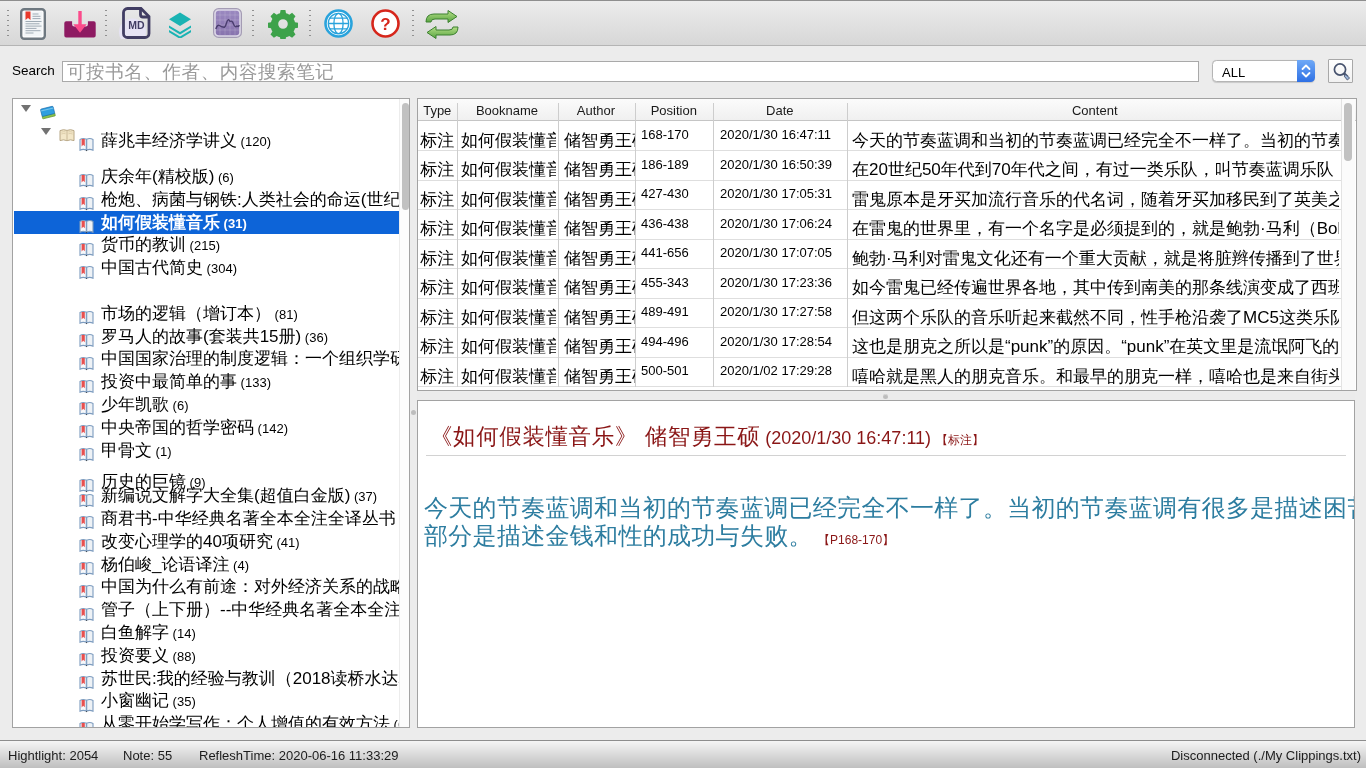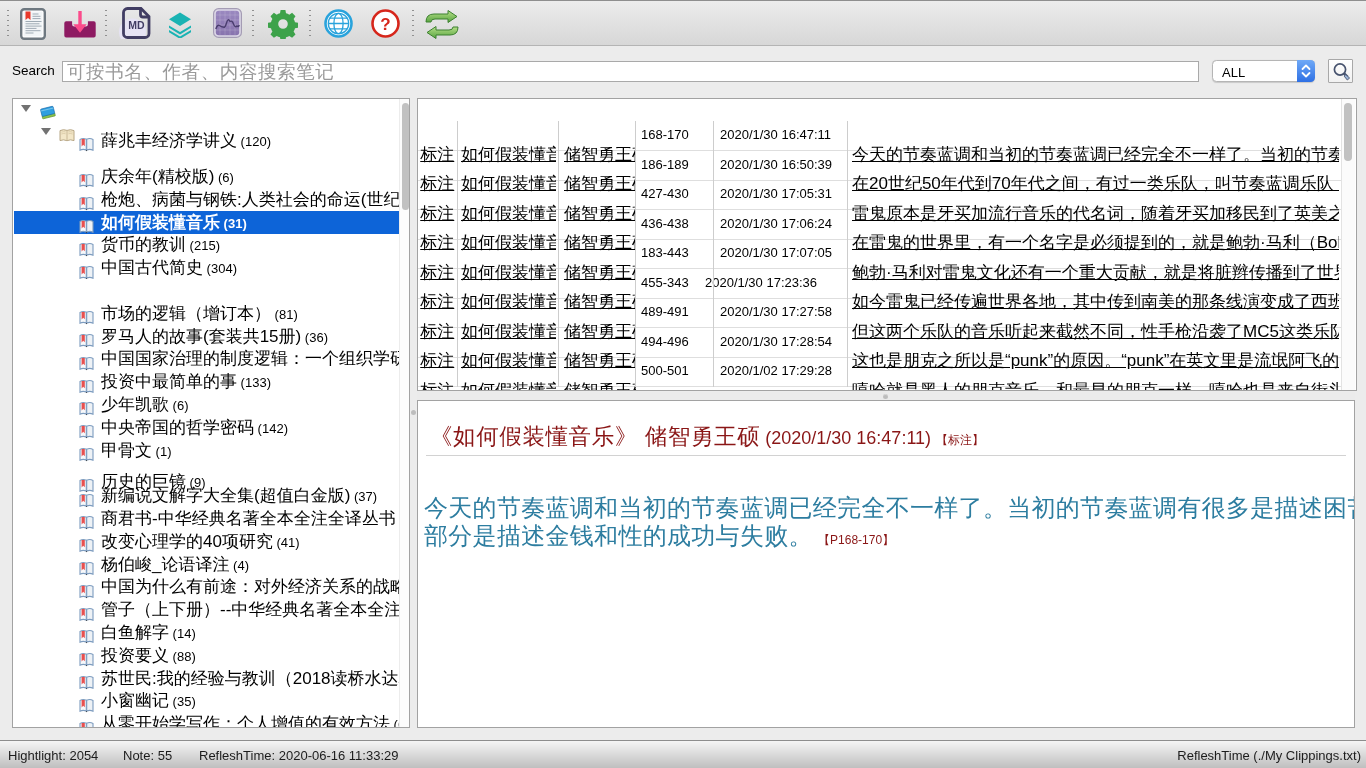--- a/index.html
+++ b/index.html
@@ -22,21 +22,21 @@
 .bi{position:absolute;top:4px;}
 .cj{font-size:17px;letter-spacing:0;}
 #lscroll{position:absolute;left:386px;top:0;width:11px;height:628px;background:#fcfcfc;border-left:1px solid #ececec;}
 #lthumb{position:absolute;left:2px;top:4px;width:7px;height:107px;border-radius:3.5px;background:#c1c1c1;}
 #tpanel{position:absolute;left:417px;top:98px;width:940px;height:293px;background:#fff;border:1px solid #a2a2a2;overflow:hidden;}
 #thead{position:absolute;left:0;top:0;width:938px;height:22px;background:linear-gradient(#fbfbfb,#f0f0f0);border-bottom:1px solid #c5c5c5;font-size:13px;color:#1a1a1a;}
 #thead div{position:absolute;top:3.5px;text-align:center;}
 .tl{position:absolute;top:0;width:1px;background:#cdcdcd;}
 .drow{position:absolute;left:0;width:924px;height:29.5px;border-bottom:1px solid #dedede;font-size:13px;color:#000;}
 .drow div{position:absolute;top:5.5px;white-space:nowrap;overflow:hidden;}
-.c13{font-size:17px;letter-spacing:0;} .drow .c13{top:21px;text-decoration:underline;}
+.c13{font-size:17px;letter-spacing:0;} .drow .c13{top:7px;}
 #tscroll{position:absolute;left:923px;top:0;width:14px;height:291px;background:#fbfbfb;border-left:1px solid #e3e3e3;}
 #tthumb{position:absolute;left:1.5px;top:4px;width:8px;height:58px;border-radius:4px;background:#c1c1c1;}
 #dpanel{position:absolute;left:417px;top:400px;width:938px;height:328px;background:#fff;border:1px solid #a2a2a2;overflow:hidden;}
 #dtitle{position:absolute;left:12px;top:20px;font-size:18px;color:#8a1616;white-space:nowrap;}
 #dtitle .cjt{font-size:22.5px;letter-spacing:0.6px;}
 #dtitle .mk{font-size:12px;letter-spacing:0;color:#8a1616;}
 #dsep{position:absolute;left:8px;top:54px;width:920px;height:1px;background:#d2d2d2;}
 #dbody{position:absolute;left:6px;top:93.5px;width:936px;font-size:19px;line-height:26.5px;color:#2d7da0;}
 #dbody .cjb{font-size:24px;letter-spacing:0.3px;white-space:nowrap;} #dbody .cjb2{font-size:24px;letter-spacing:0.3px;}
 #dbody .mk{font-size:12px;letter-spacing:0;color:#8a1616;}
@@ -442,20 +442,33 @@
           <path d="M6.6 13.2 L8.4 13.2 L7.5 14.2 Z" fill="#222"></path>
         </svg>
       </span>
       <span class="txt" style="left:87px"><span class="cj">从零开始学写作：个人增值的有效方法</span> (6)</span>
     </div>
 <div id="lscroll">
       <div id="lthumb"></div>
     </div>
 </div>
 <div id="tpanel">
+<div id="thead">
+<div style="left:0px;width:38.5px">Type</div>
+<div style="left:38.5px;width:101px">Bookname</div>
+<div style="left:139.5px;width:77px">Author</div>
+<div style="left:216.5px;width:78.5px">Position</div>
+<div style="left:295px;width:133.5px">Date</div>
+<div style="left:428.5px;width:496.5px">Content</div>
+<div class="tl" style="left:38.5px;height:22px"></div>
+<div class="tl" style="left:139.5px;height:22px"></div>
+<div class="tl" style="left:216.5px;height:22px"></div>
+<div class="tl" style="left:295px;height:22px"></div>
+<div class="tl" style="left:428.5px;height:22px"></div>
+</div>
 <div class="drow" style="top:22.5px">
       <div class="c13" style="left:0;width:38.5px;text-align:center">标注</div>
       <div class="c13" style="left:43px;width:95px">如何假装懂音乐</div>
       <div class="c13" style="left:146px;width:72px">储智勇王硕</div>
       <div style="left:223px;width:70px">168-170</div>
       <div style="left:302px;width:128px">2020/1/30 16:47:11</div>
       <div class="c13" style="left:434px;width:487px">今天的节奏蓝调和当初的节奏蓝调已经完全不一样了。当初的节奏蓝调有很多是描...</div>
     </div>
 <div class="drow" style="top:52.0px">
       <div class="c13" style="left:0;width:38.5px;text-align:center">标注</div>
@@ -478,30 +491,30 @@
       <div class="c13" style="left:43px;width:95px">如何假装懂音乐</div>
       <div class="c13" style="left:146px;width:72px">储智勇王硕</div>
       <div style="left:223px;width:70px">436-438</div>
       <div style="left:302px;width:128px">2020/1/30 17:06:24</div>
       <div class="c13" style="left:434px;width:487px">在雷鬼的世界里，有一个名字是必须提到的，就是鲍勃·马利（Bob Marley）。他...</div>
     </div>
 <div class="drow" style="top:140.5px">
       <div class="c13" style="left:0;width:38.5px;text-align:center">标注</div>
       <div class="c13" style="left:43px;width:95px">如何假装懂音乐</div>
       <div class="c13" style="left:146px;width:72px">储智勇王硕</div>
-      <div style="left:223px;width:70px">183-443</div>
+      <div style="left:223px;width:70px">441-656</div>
       <div style="left:302px;width:128px">2020/1/30 17:07:05</div>
       <div class="c13" style="left:434px;width:487px">鲍勃·马利对雷鬼文化还有一个重大贡献，就是将脏辫传播到了世界各地。关于为...</div>
     </div>
 <div class="drow" style="top:170.0px">
       <div class="c13" style="left:0;width:38.5px;text-align:center">标注</div>
       <div class="c13" style="left:43px;width:95px">如何假装懂音乐</div>
       <div class="c13" style="left:146px;width:72px">储智勇王硕</div>
       <div style="left:223px;width:70px">455-343</div>
-      <div style="left:287px;width:128px">2020/1/30 17:23:36</div>
+      <div style="left:302px;width:128px">2020/1/30 17:23:36</div>
       <div class="c13" style="left:434px;width:487px">如今雷鬼已经传遍世界各地，其中传到南美的那条线演变成了西班牙语雷鬼，</div>
     </div>
 <div class="drow" style="top:199.5px">
       <div class="c13" style="left:0;width:38.5px;text-align:center">标注</div>
       <div class="c13" style="left:43px;width:95px">如何假装懂音乐</div>
       <div class="c13" style="left:146px;width:72px">储智勇王硕</div>
       <div style="left:223px;width:70px">489-491</div>
       <div style="left:302px;width:128px">2020/1/30 17:27:58</div>
       <div class="c13" style="left:434px;width:487px">但这两个乐队的音乐听起来截然不同，性手枪沿袭了MC5这类乐队的风格，冲撞...</div>
     </div>
@@ -536,13 +549,13 @@
 <div id="vsplitdot"></div>
 <div id="dpanel">
 <div id="dtitle"><span class="cjt">《如何假装懂音乐》 储智勇王硕</span> (2020/1/30 16:47:11) <span class="mk">【标注】</span></div>
 <div id="dsep"></div>
 <div id="dbody"><span class="cjb">今天的节奏蓝调和当初的节奏蓝调已经完全不一样了。当初的节奏蓝调有很多是描述困苦生活的，今天的节奏蓝调大</span><br><span class="cjb2">部分是描述金钱和性的成功与失败。</span>&nbsp;<span class="mk">【P168-170】</span></div>
 </div>
 <div id="statusbar">
 <div style="left:8px">Hightlight: 2054</div>
 <div style="left:123px">Note: 55</div>
 <div style="left:199px">RefleshTime: 2020-06-16 11:33:29</div>
-<div style="right:5px">RefleshTime (./My Clippings.txt)</div>
+<div style="right:5px">Disconnected (./My Clippings.txt)</div>
 </div>
 </body></html>

